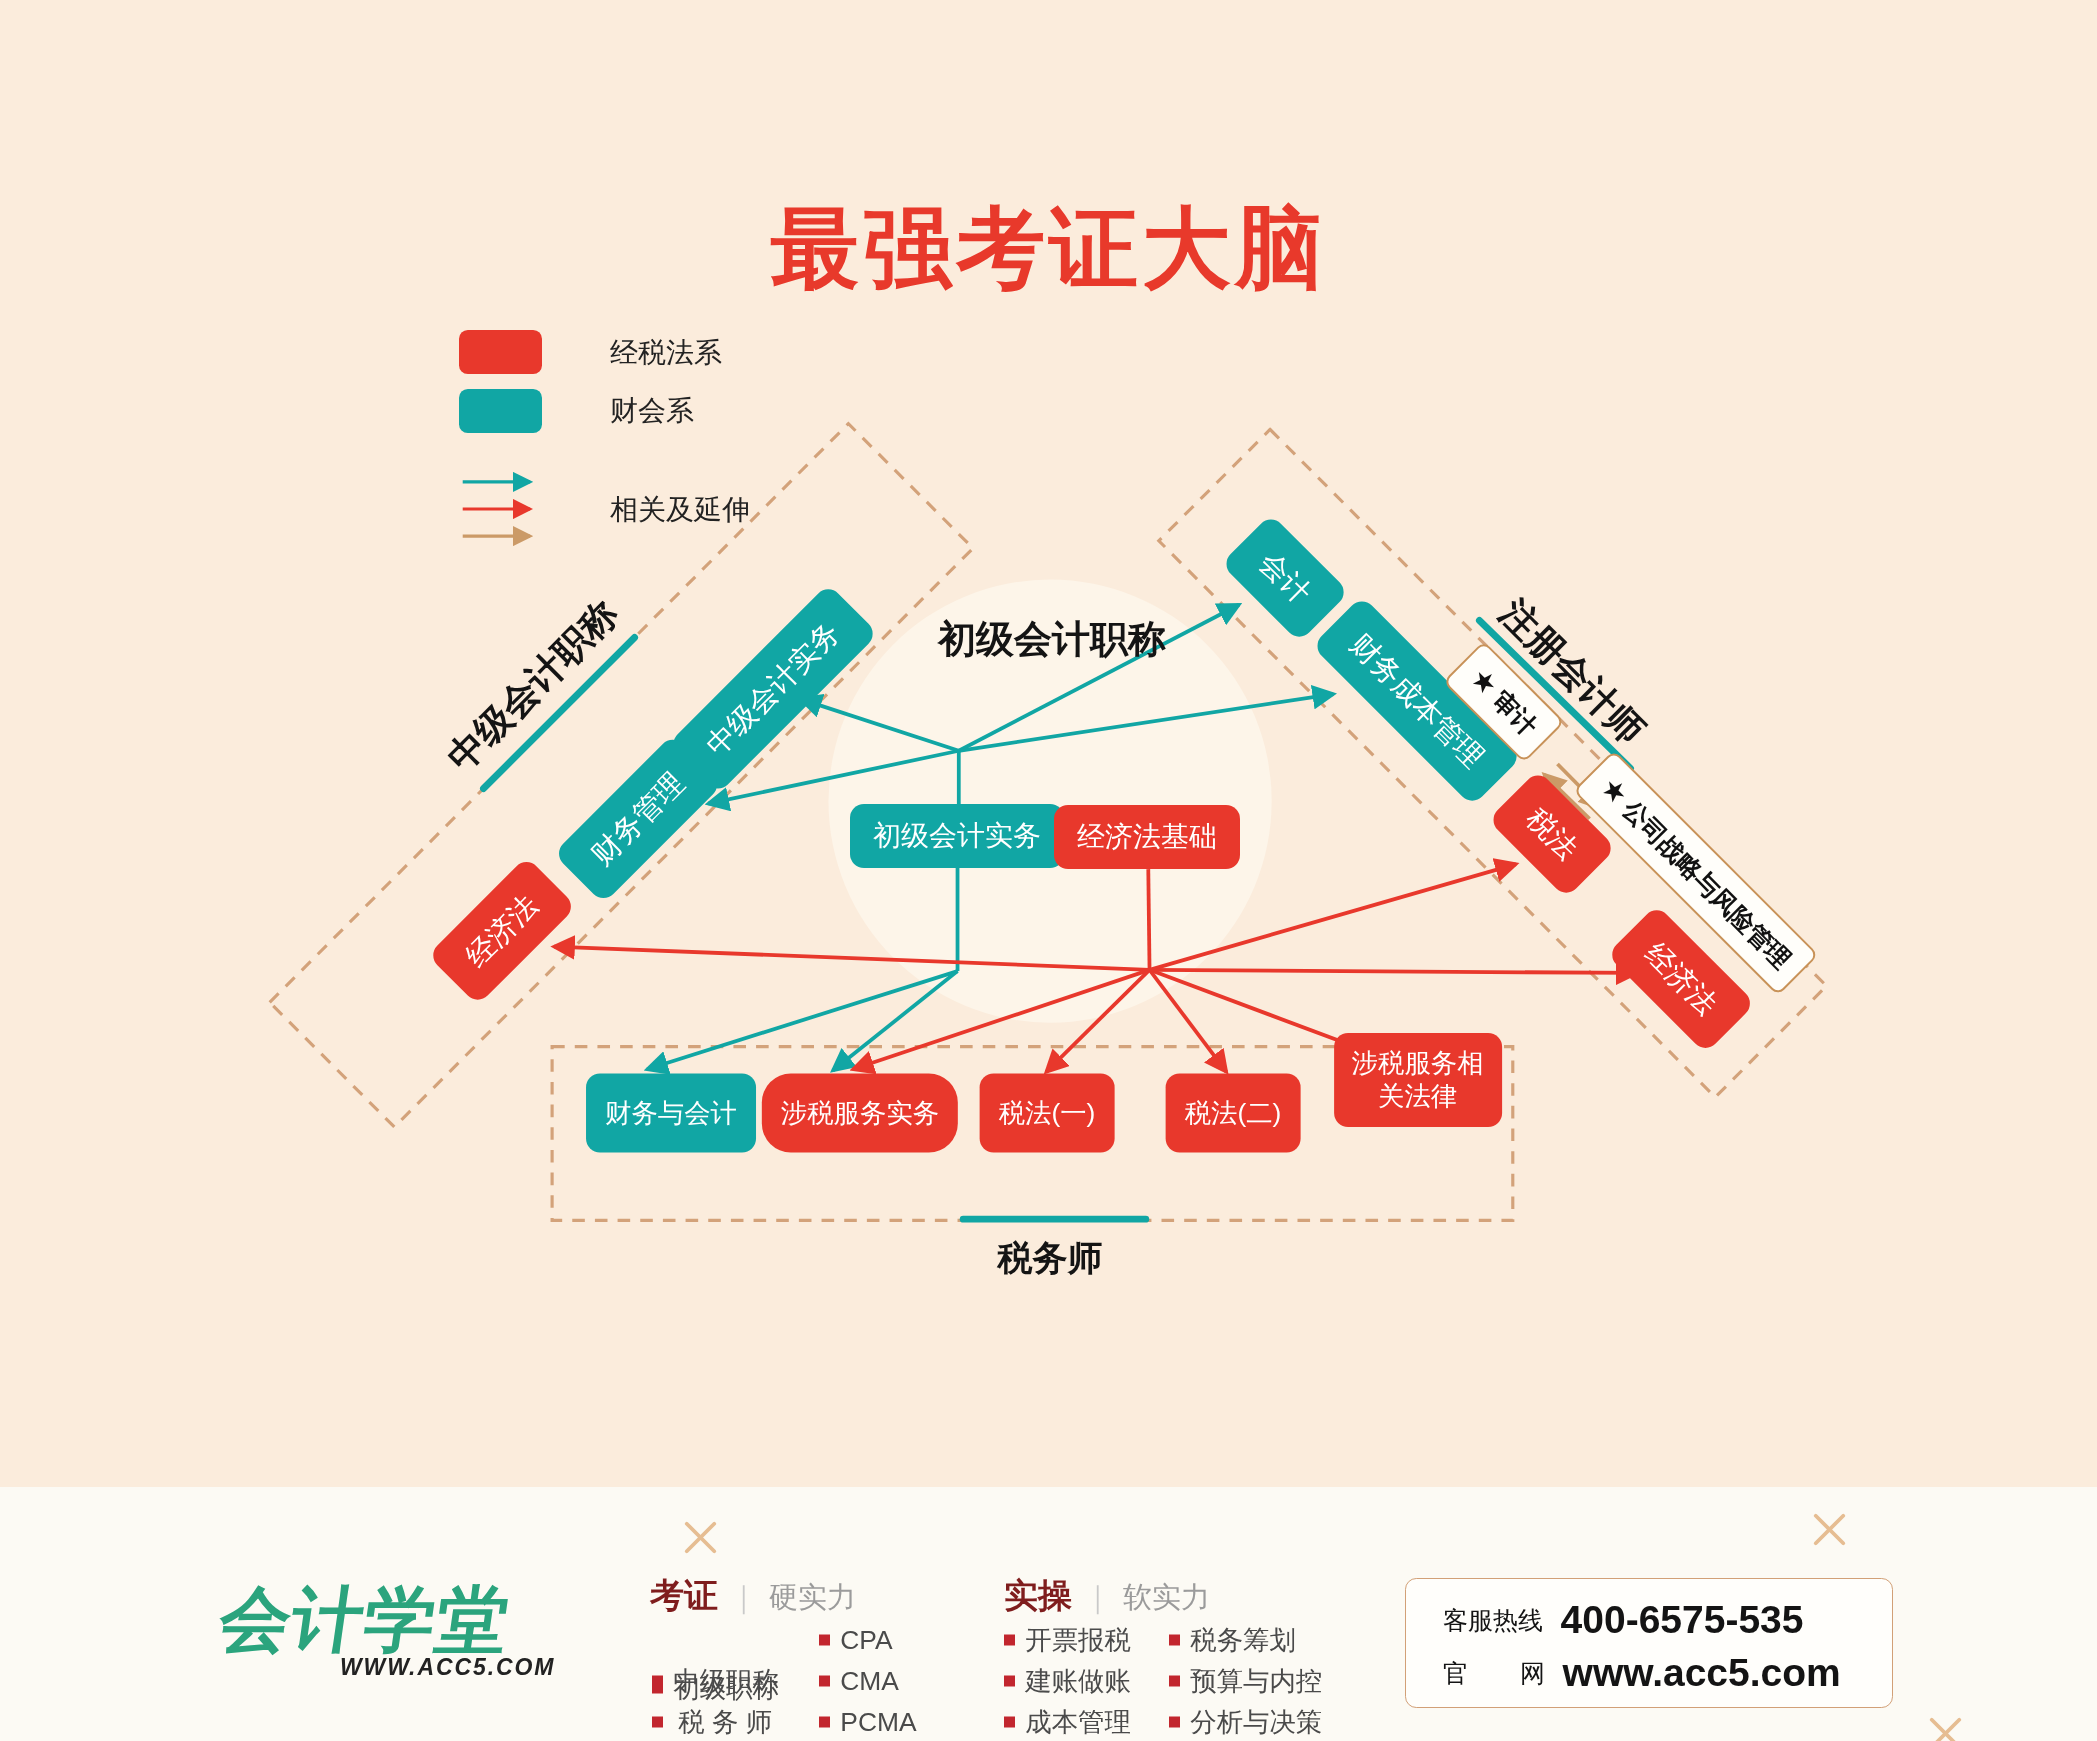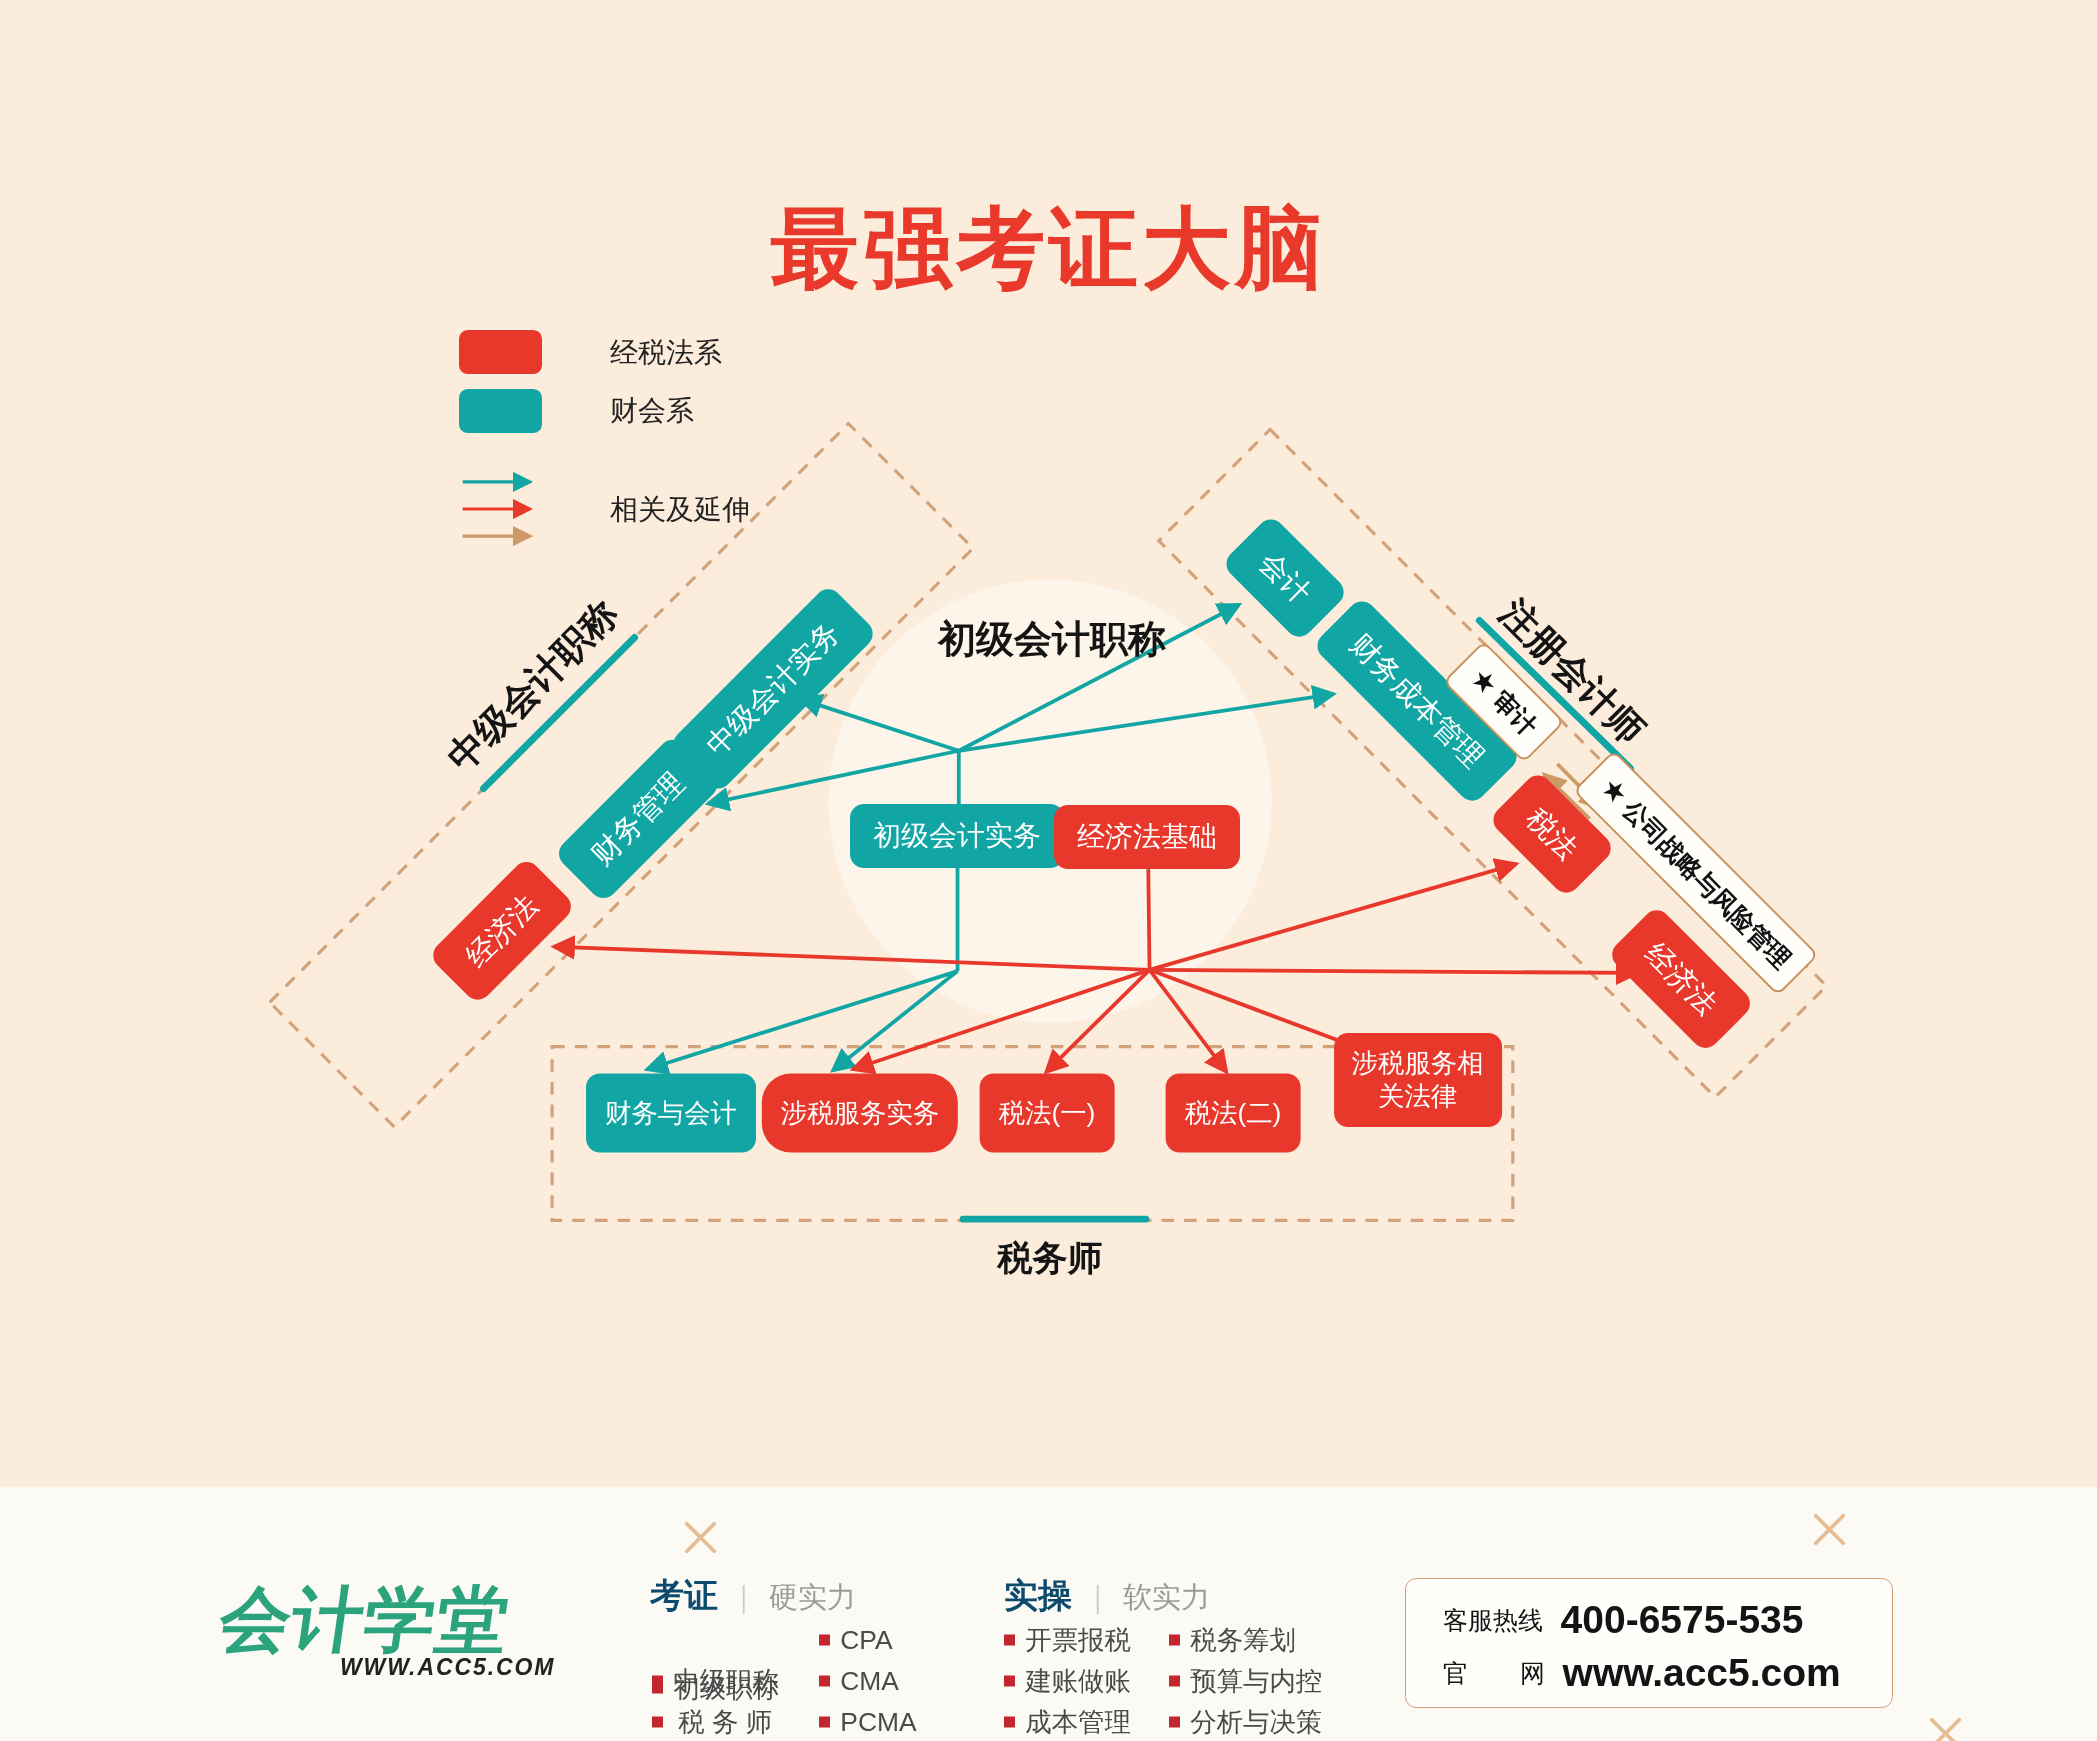--- a/index.html
+++ b/index.html
@@ -31,21 +31,21 @@
     height:54px;padding:0 15px;font-size:25px;gap:6.3px;font-weight:700;}
   .box.white .star{font-size:28px;line-height:1;}
   
   .logo-name{position:absolute;left:220px;top:1573px;font-size:71px;font-weight:900;
     color:#2BA47D;transform:skewX(-8deg);letter-spacing:1.3px;}
   .logo-site{position:absolute;left:340px;top:1654px;font-size:23px;font-style:italic;
     font-weight:700;color:#222;letter-spacing:1.9px;}
   .logo-tagline{position:absolute;left:212px;top:1695px;font-size:29px;font-weight:700;
     color:#111;letter-spacing:7.6px;font-family:"DejaVu Serif","Liberation Serif",serif;}
   .sec-head{position:absolute;display:flex;align-items:baseline;gap:11.3px;white-space:nowrap;}
-  .sec-head .t{font-size:34px;font-weight:900;color:#0c4a6e;}
+  .sec-head .t{font-size:34px;font-weight:900;color:#7f1d1d;}
   .sec-head .d{font-size:29px;color:#C9C9C9;font-weight:300;}
   .sec-head .s{font-size:29px;color:#9B9B9B;}
   .fitem{position:absolute;display:flex;align-items:center;gap:10px;transform:translateY(-50%);}
   .fitem .bullet{width:11.3px;height:11.3px;background:#C2262E;}
   .fitem .lab{font-size:26.4px;color:#4A4A4A;white-space:nowrap;}
   .contact{position:absolute;left:1405px;top:1578px;width:486px;height:128px;
     background:#FFFEFB;border:1.9px solid #D2A077;border-radius:11.3px;}
   .c-row{position:absolute;display:flex;align-items:center;white-space:nowrap;}
   .c-lab{font-size:25px;color:#141414;}
   .c-lab.spread{display:inline-flex;justify-content:space-between;width:102px;}

